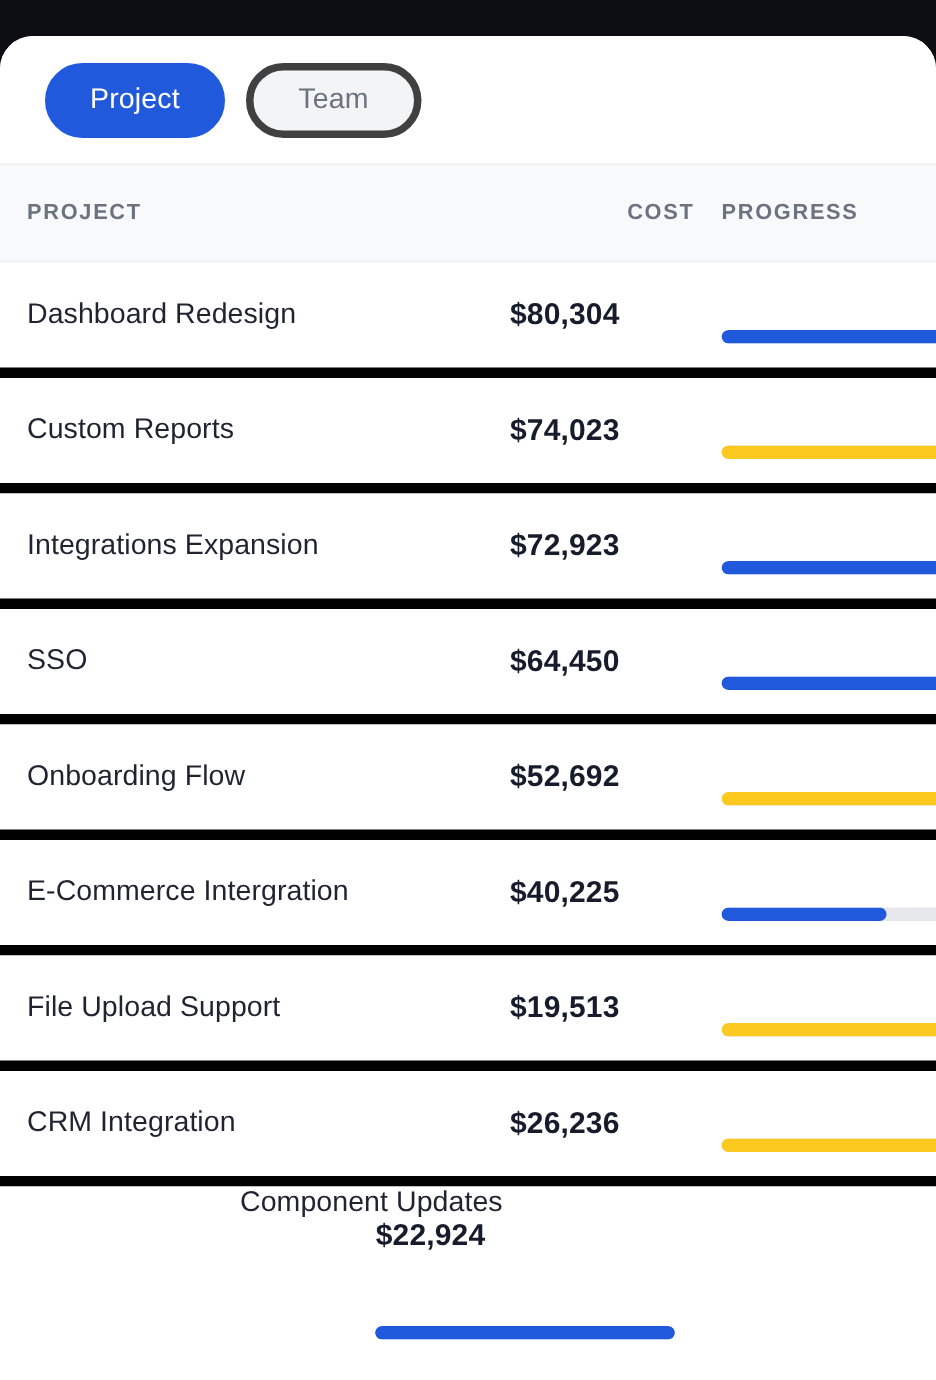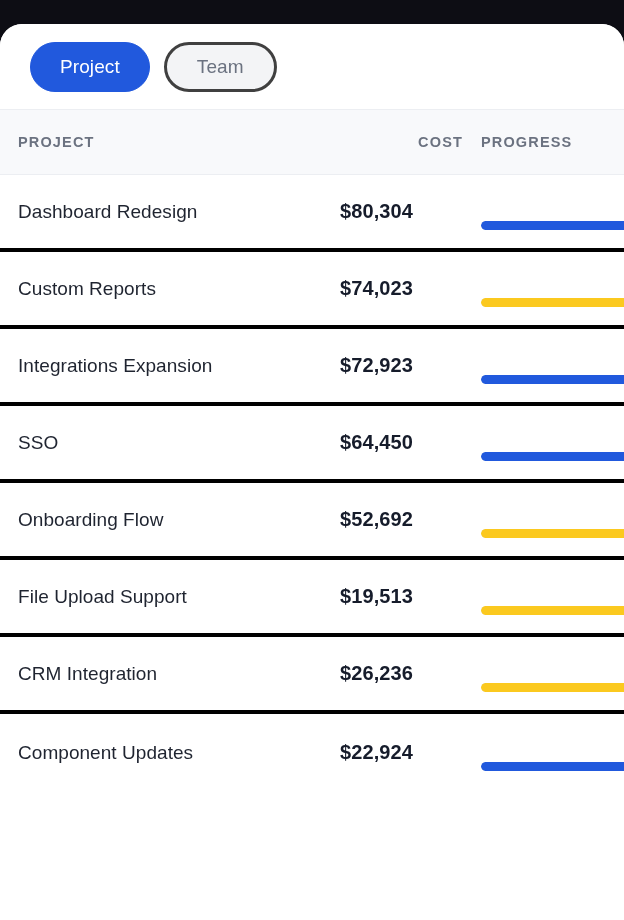--- a/index.html
+++ b/index.html
@@ -51,21 +51,21 @@
     background: #2159dd;
     color: #ffffff;
     padding: 0 29px;
     border: 1px solid #2159dd;
   }
 
   .pill.inactive {
     background: #f3f4f6;
     color: #6b7280;
     padding: 0 30px;
-    border: 3px solid #404040;
+    border: 5px solid #404040;
   }
 
   
   .table {
     width: 100%;
     box-sizing: border-box;
   }
 
   .thead {
     background: #f8f9fb;
@@ -87,25 +87,25 @@
   }
 
   .col-project { width: 340px; padding-left: 18px; }
   .col-cost    { width: 123px; text-align: right; }
   .col-progress{ width: 161px; padding-left: 18px; }
 
   .trow {
     height: 77px;
     display: flex;
     align-items: center;
-    border-bottom: 4px solid #000000;
+    border-bottom: 7px solid #000000;
     background: #ffffff;
     box-sizing: border-box;
   }
-  .trow:last-child { border-bottom: none; }
+  .trow:last-child { border-bottom: none; flex-direction: column; }
 
   .cell-project {
     width: 340px;
     padding-left: 18px;
     font-size: 19px;
     color: #1f2430;
     letter-spacing: 0.05px;
     box-sizing: border-box;
     white-space: nowrap;
   }
@@ -204,20 +204,29 @@
         <div class="trow">
           <div class="cell-project">Onboarding Flow</div>
           <div class="cell-cost">$52,692</div>
           <div class="cell-progress">
             <div class="track">
               <div class="fill" style="width: 100%; background: rgb(251, 201, 31);"></div>
             </div>
           </div>
         </div>
         <div class="trow">
+          <div class="cell-project">E-Commerce Intergration</div>
+          <div class="cell-cost">$40,225</div>
+          <div class="cell-progress">
+            <div class="track">
+              <div class="fill" style="width: 55%; background: rgb(33, 89, 221);"></div>
+            </div>
+          </div>
+        </div>
+        <div class="trow">
           <div class="cell-project">File Upload Support</div>
           <div class="cell-cost">$19,513</div>
           <div class="cell-progress">
             <div class="track">
               <div class="fill" style="width: 100%; background: rgb(251, 201, 31);"></div>
             </div>
           </div>
         </div>
         <div class="trow">
           <div class="cell-project">CRM Integration</div>

